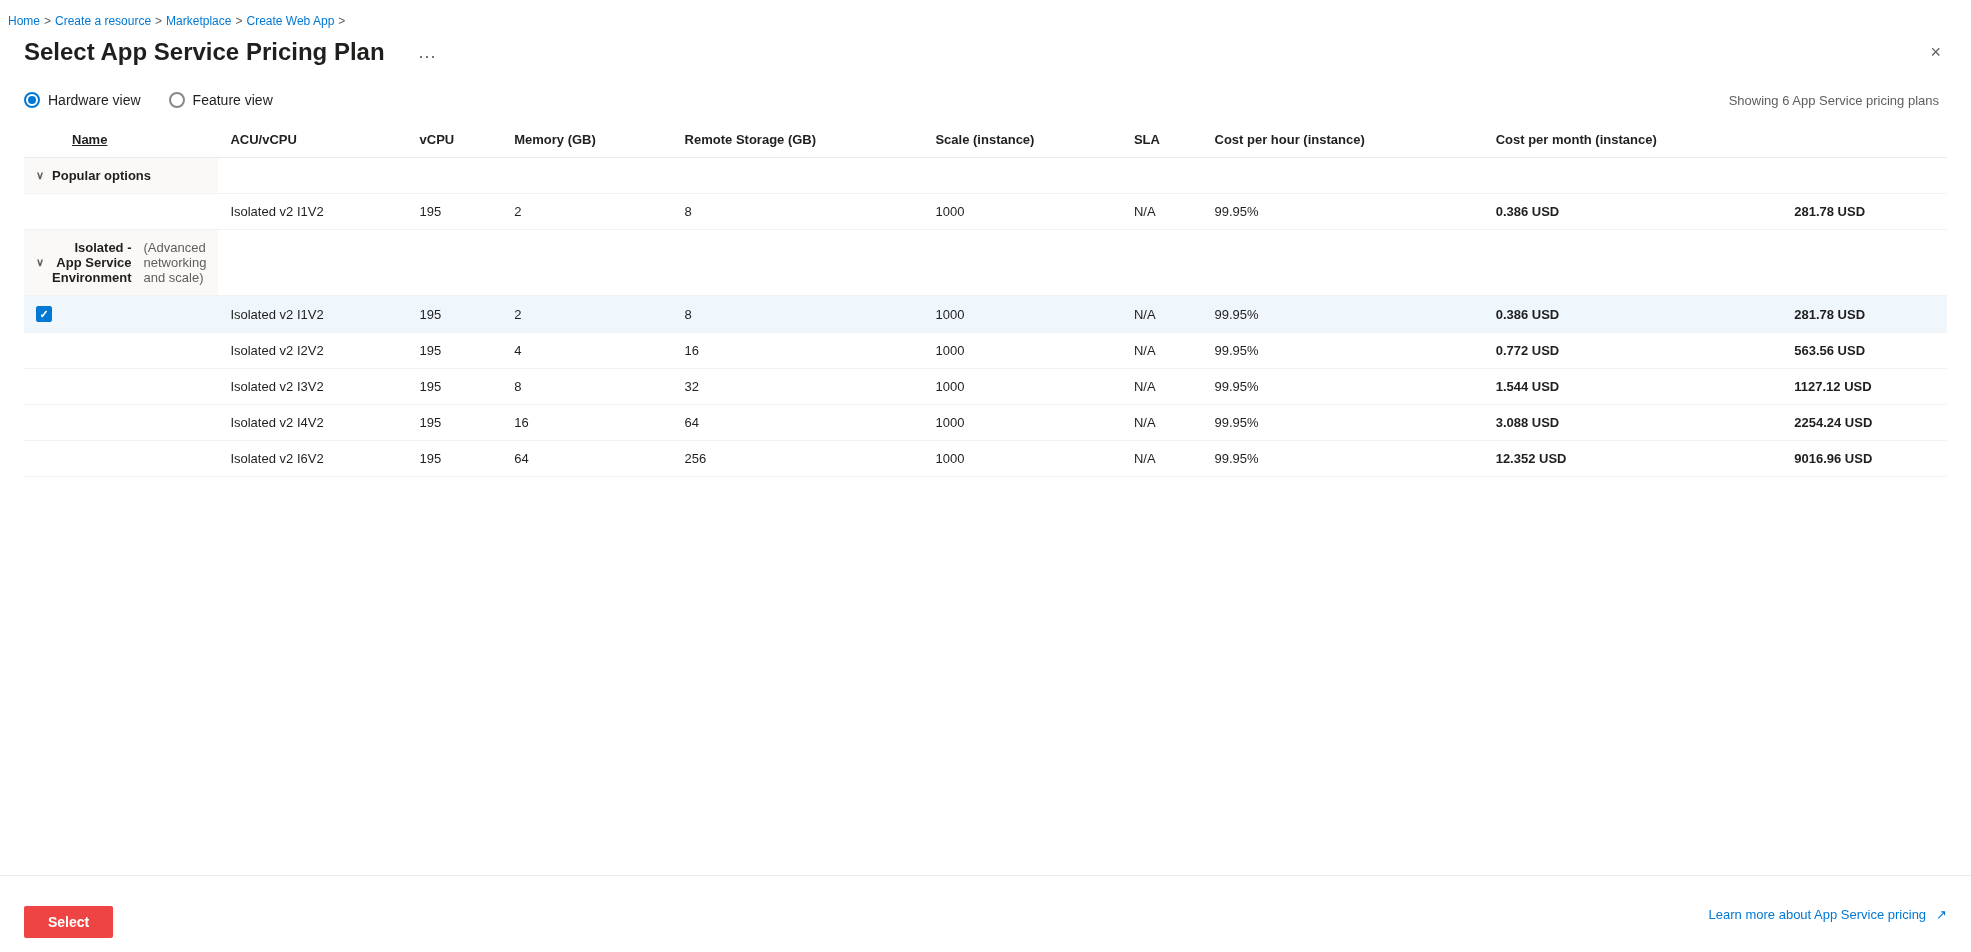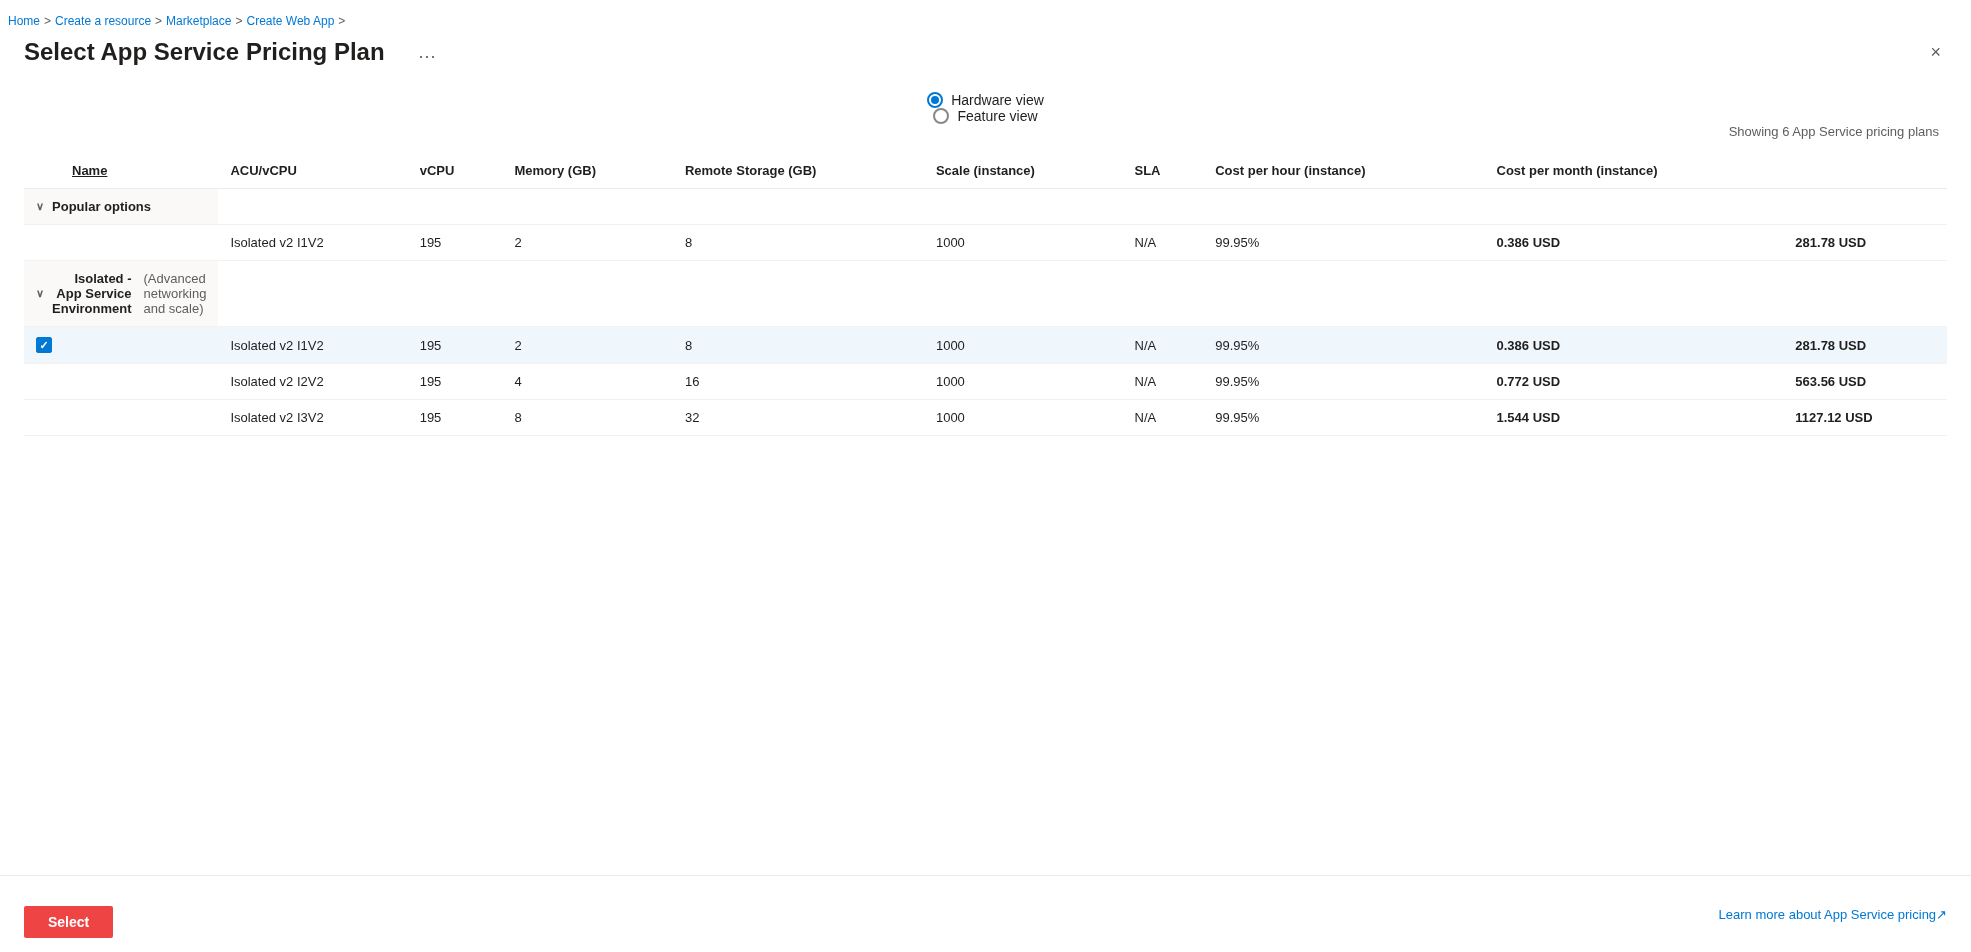--- a/index.html
+++ b/index.html
@@ -57,22 +57,22 @@
       cursor: pointer;
       padding: 2px 6px;
       border-radius: 2px;
       line-height: 1;
     }
 
     
     .view-toggle {
       display: flex;
       align-items: center;
+      gap: 28px;
       padding: 8px 24px 14px 24px;
-      flex-direction: column;
     }
     .radio-option {
       display: flex;
       align-items: center;
       gap: 8px;
       cursor: pointer;
     }
     .radio-circle {
       width: 16px;
       height: 16px;
@@ -211,21 +211,21 @@
       min-width: 80px;
       margin-top: 16px;
     }
 
     .learn-more-link {
       color: #0078d4;
       text-decoration: none;
       font-size: 13px;
       display: flex;
       align-items: center;
-      gap: 0;
+      gap: 10px;
       cursor: pointer;
     }
 
     .section-title-cell {
       font-weight: 600;
       text-align: right;
     }
     .section-label-span {
       color: #605e5c;
       font-weight: 400;
@@ -338,20 +338,44 @@
           <td>Isolated v2 I3V2</td>
           <td>195</td>
           <td>8</td>
           <td>32</td>
           <td>1000</td>
           <td>N/A</td>
           <td>99.95%</td>
           <td class="bold-cost">1.544 USD</td>
           <td class="bold-cost">1127.12 USD</td>
         </tr>
+        <tr>
+          <td class="checkbox-cell"></td>
+          <td>Isolated v2 I4V2</td>
+          <td>195</td>
+          <td>16</td>
+          <td>64</td>
+          <td>1000</td>
+          <td>N/A</td>
+          <td>99.95%</td>
+          <td class="bold-cost">3.088 USD</td>
+          <td class="bold-cost">2254.24 USD</td>
+        </tr>
+        <tr>
+          <td class="checkbox-cell"></td>
+          <td>Isolated v2 I6V2</td>
+          <td>195</td>
+          <td>64</td>
+          <td>256</td>
+          <td>1000</td>
+          <td>N/A</td>
+          <td>99.95%</td>
+          <td class="bold-cost">12.352 USD</td>
+          <td class="bold-cost">9016.96 USD</td>
+        </tr>
       </tbody>
   </table>
 </div>
 
 <div class="footer">
   <button class="select-btn">Select</button>
   <a class="learn-more-link">
     <span>Learn more about App Service pricing</span>
     <span>↗</span>
   </a>

